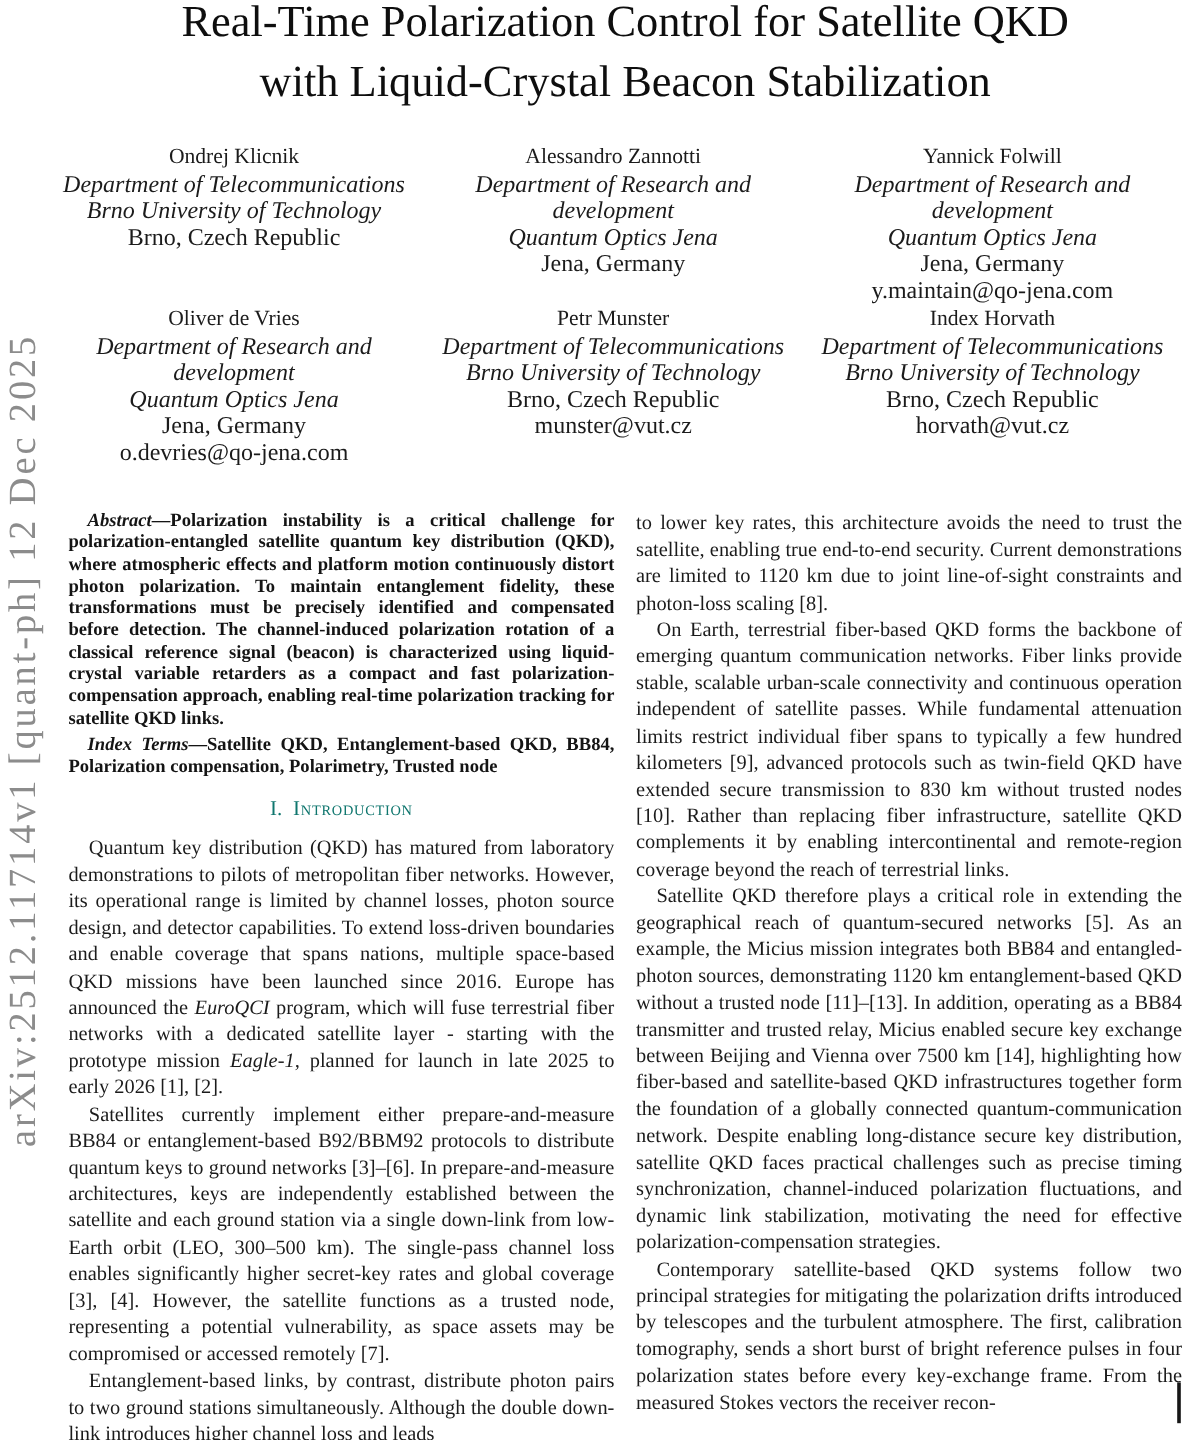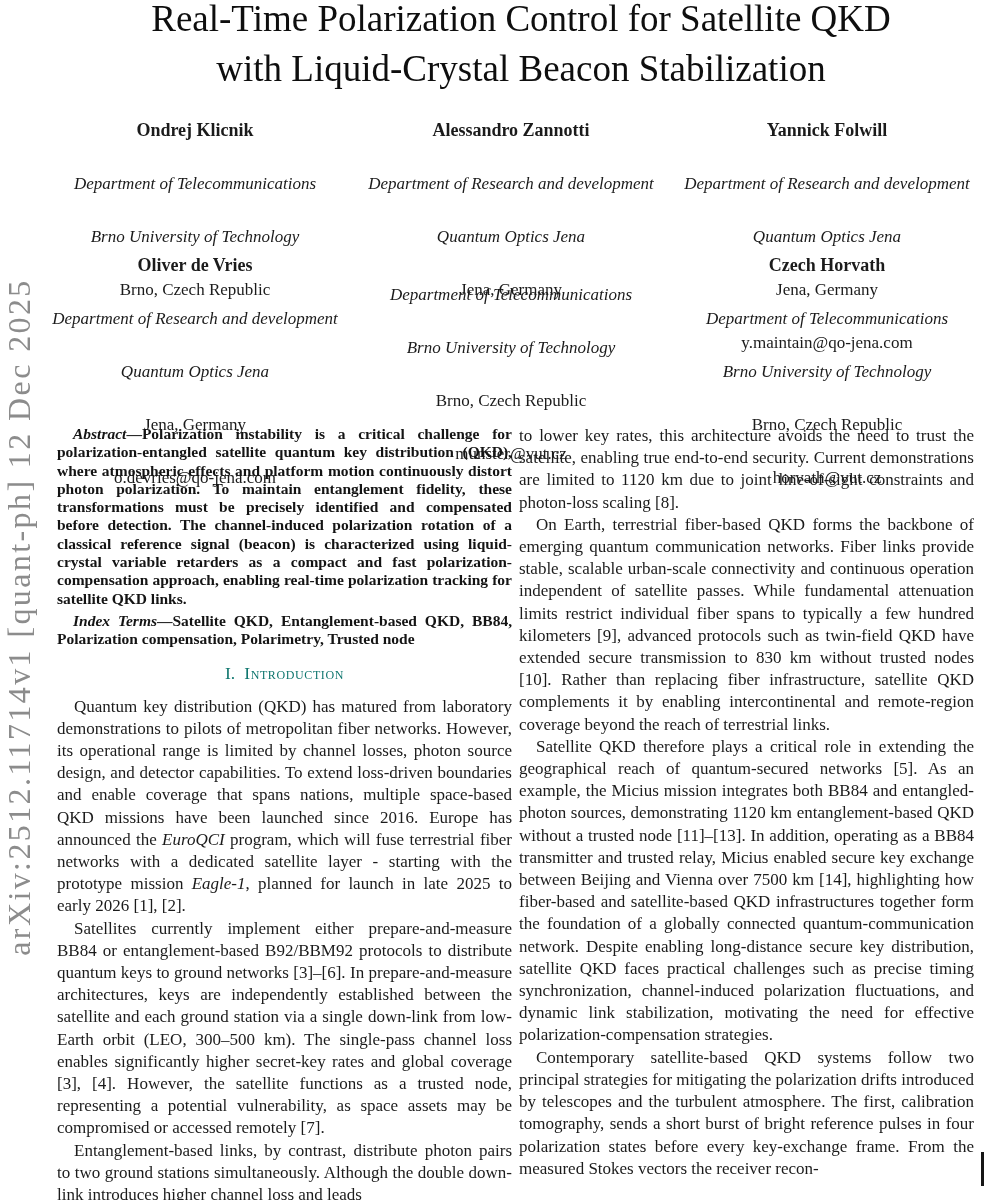--- a/index.html
+++ b/index.html
@@ -42,30 +42,30 @@
 
   
   .authors-row {
     position: absolute;
     left: 37px; width: 948px;
     display: flex;
   }
   .row1 { top: 118px; }
   .row2 { top: 253px; }
   .author { flex: 1; text-align: center; padding: 0 6px; }
-  .a-name { font-size: 18px; line-height: 24px; margin-bottom: 1px; font-weight: bold; }
-  .a-aff  { font-size: 17px; line-height: 22px; margin-top: 31px; }
+  .a-name { font-size: 18px; line-height: 24px; margin-bottom: 1px; }
+  .a-aff  { font-size: 20px; line-height: 22px; }
   .i { font-style: italic; }
 
   
   .cols {
     position: absolute;
     top: 425px; left: 57px; width: 928px;
     display: flex;
-    gap: 7px;
+    gap: 18px;
   }
   .col { width: 455px; height: 775px; overflow: hidden; }
 
   .abstract {
     margin: 0;
     font-size: 15.5px;
     line-height: 18.3px;
     font-weight: bold;
     text-align: justify;
     text-indent: 16px;
@@ -139,27 +139,28 @@
 
   <div class="authors-row row2">
     <div class="author">
       <div class="a-name">Oliver de Vries</div>
       <div class="a-aff i">Department of Research and development</div>
       <div class="a-aff i">Quantum Optics Jena</div>
       <div class="a-aff">Jena, Germany</div>
       <div class="a-aff">o.devries@qo-jena.com</div>
     </div>
     <div class="author">
+      <div class="a-name">Petr Munster</div>
       <div class="a-aff i">Department of Telecommunications</div>
       <div class="a-aff i">Brno University of Technology</div>
       <div class="a-aff">Brno, Czech Republic</div>
       <div class="a-aff">munster@vut.cz</div>
     </div>
     <div class="author">
-      <div class="a-name">Czech Horvath</div>
+      <div class="a-name">Index Horvath</div>
       <div class="a-aff i">Department of Telecommunications</div>
       <div class="a-aff i">Brno University of Technology</div>
       <div class="a-aff">Brno, Czech Republic</div>
       <div class="a-aff">horvath@vut.cz</div>
     </div>
   </div>
 
   <div class="cols">
 
     <div class="col">

